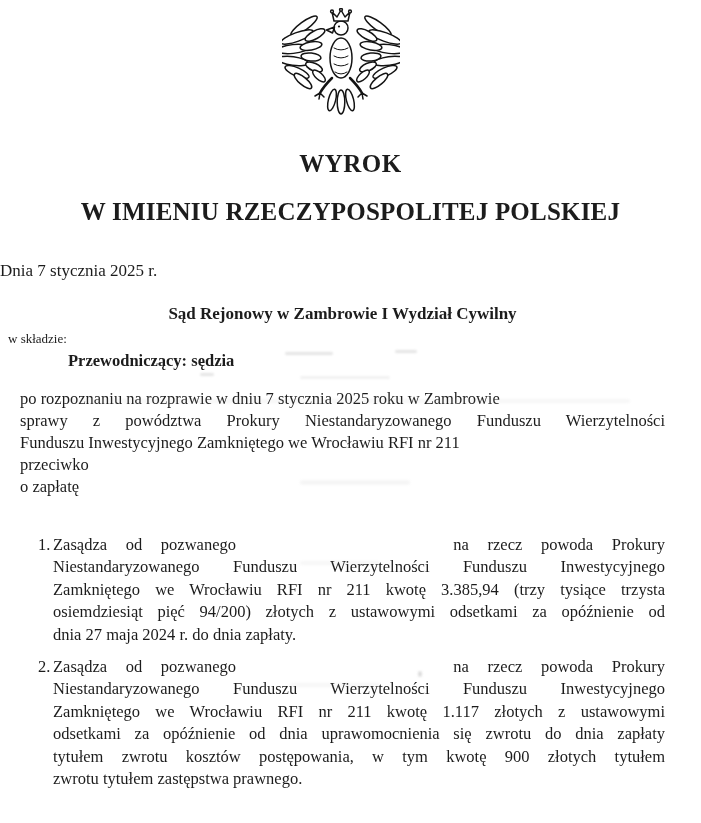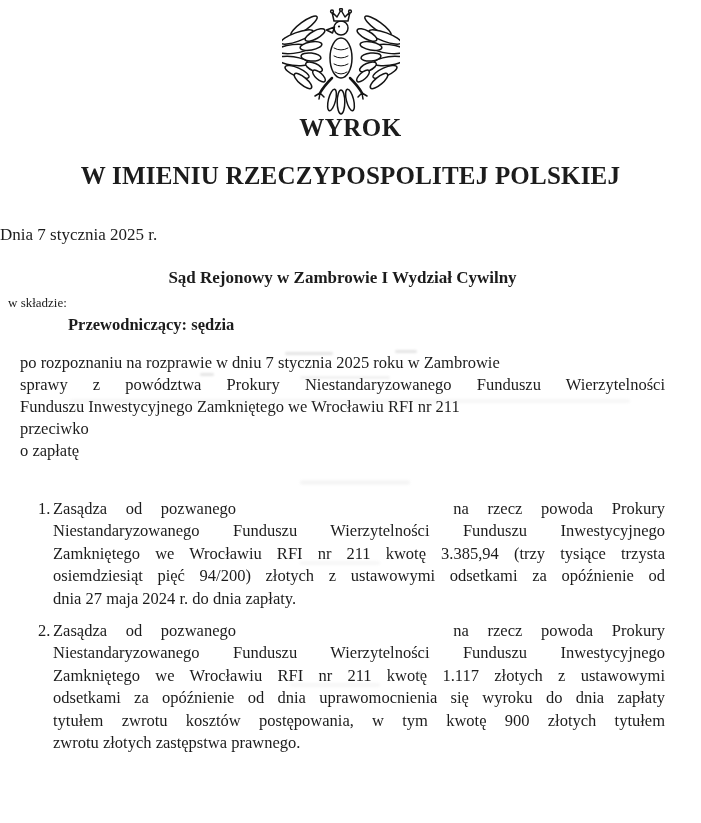--- a/index.html
+++ b/index.html
@@ -9,21 +9,21 @@
     font-family: "Liberation Serif", "DejaVu Serif", serif;
     color: #1c1c1c;
     overflow: hidden;
   }
   .page { position: relative; width: 701px; height: 823px; background: #ffffff; }
 
   .emblem-row { padding-top: 8px; height: 107px; text-align: center; }
   .emblem-row svg { position: relative; left: -10px; }
 
   .judgment-title {
-    text-align: center;
+    margin-top: 36px; text-align: center;
     font-size: 25px; font-weight: bold; line-height: 1; letter-spacing: 0.5px;
   }
   .judgment-subtitle {
     margin-top: 23px; text-align: center;
     font-size: 25px; font-weight: bold; line-height: 1; letter-spacing: 0.2px;
   }
   .date-line {
     margin-top: 37px; text-align: left; padding-right: 35px;
     font-size: 17px; line-height: 20px;
   }
@@ -134,23 +134,23 @@
     </li>
     <li>
       <span class="num">2.</span>
       <div class="line stretch">
         <span>Zasądza od pozwanego</span>
         <span class="redacted-gap"></span>
         <span>na rzecz powoda Prokury</span>
       </div>
       <div class="line stretch">Niestandaryzowanego Funduszu Wierzytelności Funduszu Inwestycyjnego</div>
       <div class="line stretch">Zamkniętego we Wrocławiu RFI nr 211 kwotę 1.117 złotych z ustawowymi</div>
-      <div class="line stretch">odsetkami za opóźnienie od dnia uprawomocnienia się wyroku do dnia zapłaty</div>
+      <div class="line stretch">odsetkami za opóźnienie od dnia uprawomocnienia się zwrotu do dnia zapłaty</div>
       <div class="line stretch">tytułem zwrotu kosztów postępowania, w tym kwotę 900 złotych tytułem</div>
-      <div class="line">zwrotu złotych zastępstwa prawnego.</div>
+      <div class="line">zwrotu tytułem zastępstwa prawnego.</div>
     </li>
   </ol>
 
   <div class="smudge" style="left:285px; top:352px; width:48px; height:3px;"></div>
   <div class="smudge" style="left:395px; top:350px; width:22px; height:3px;"></div>
   <div class="smudge" style="left:200px; top:373px; width:14px; height:3px;"></div>
   <div class="smudge" style="left:300px; top:376px; width:90px; height:3px; opacity:.18;"></div>
   <div class="smudge" style="left:70px; top:399px; width:560px; height:4px; opacity:.10;"></div>
   <div class="smudge" style="left:300px; top:480px; width:110px; height:5px; opacity:.12;"></div>
   <div class="smudge" style="left:300px; top:561px; width:80px; height:4px; opacity:.10;"></div>

